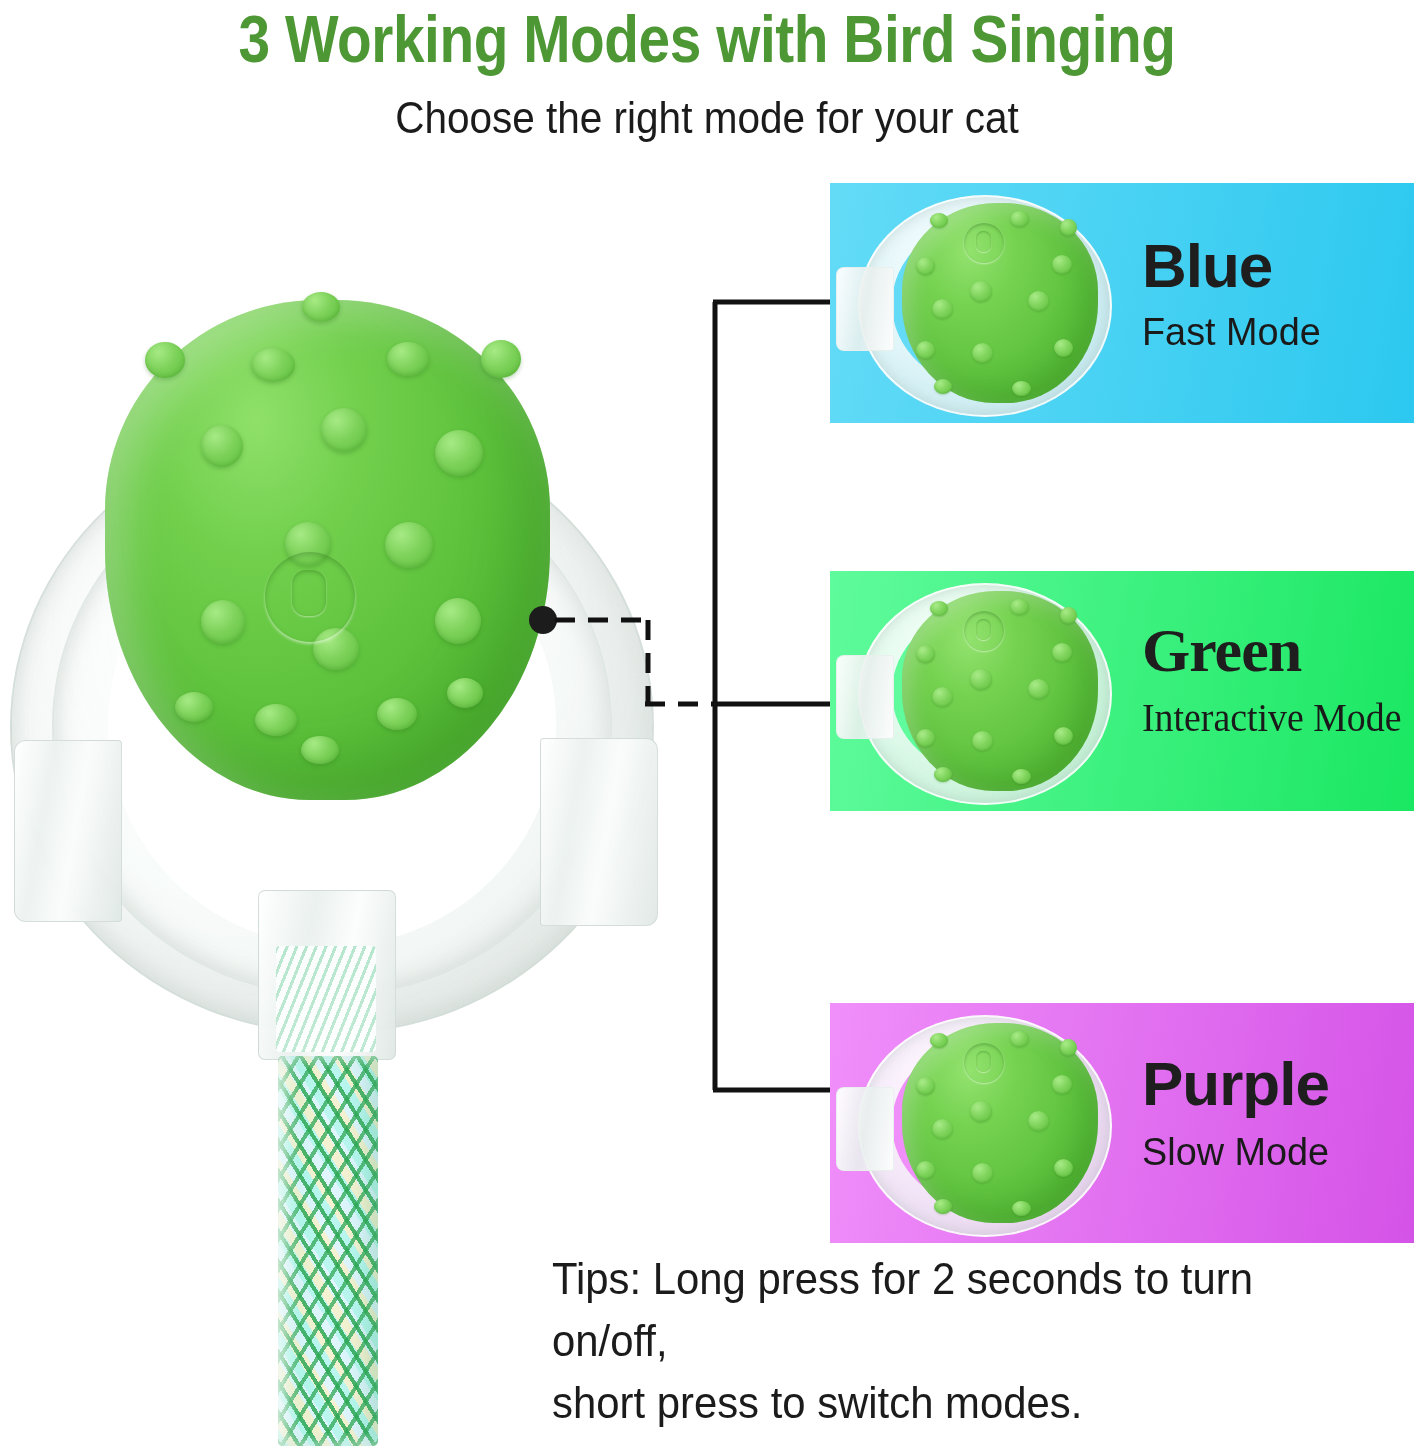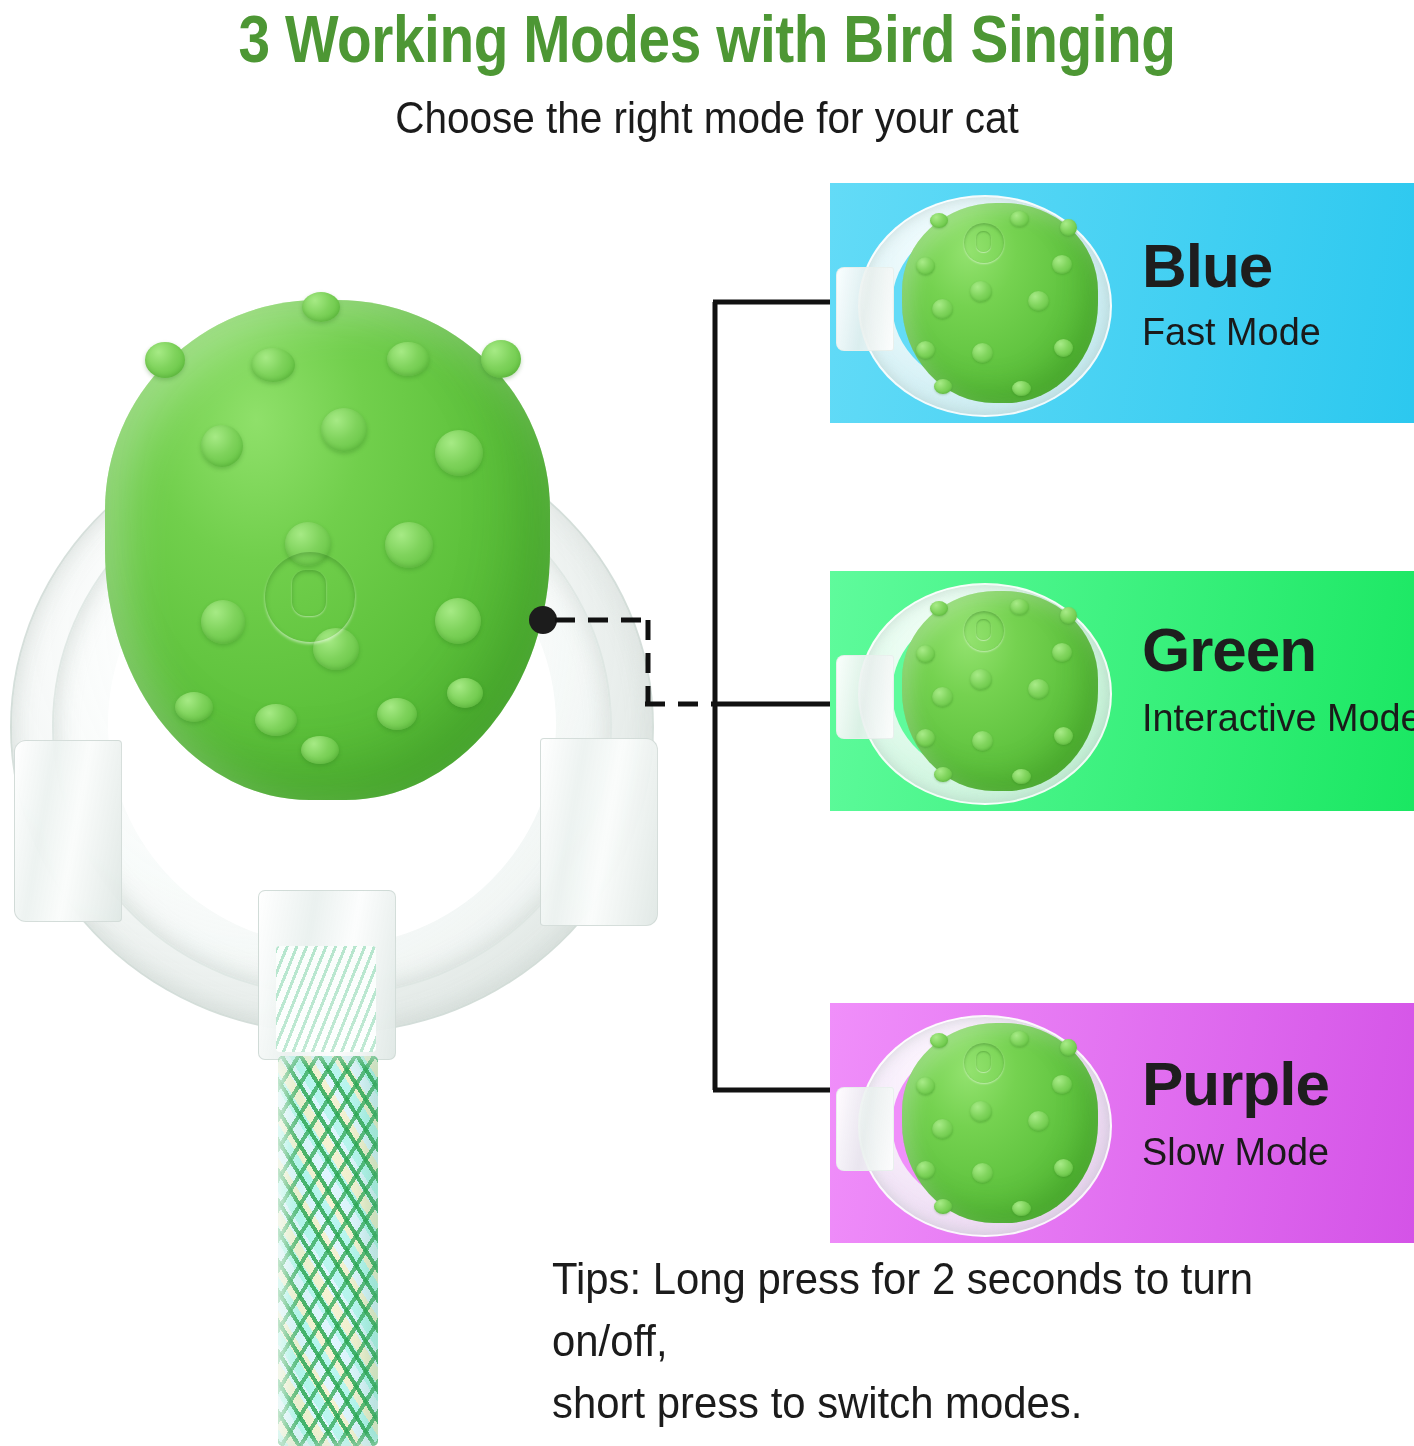--- a/index.html
+++ b/index.html
@@ -183,21 +183,21 @@
       <div class="tbump" style="left:110px;top:178px;width:19px;height:15px;"></div>
       <div class="tlogo"></div>
     </div>
   </div>
   <div class="panel-text">
     <div class="panel-name" id="blue-name">Blue</div>
     <div class="panel-mode" id="blue-mode">Fast Mode</div>
   </div>
 </div>
 
-<div class="panel" id="panel-green" style="background: linear-gradient(100deg, rgb(95, 251, 156) 0%, rgb(26, 231, 98) 100%);">
+<div class="panel" id="panel-green" style="background: linear-gradient(100deg, rgb(95, 251, 156) 0%, rgb(26, 231, 98) 100%); font-family: Liberation Serif, serif;">
   <div class="panel-thumb">
     <div class="thumb-wing"></div>
     <div class="thumb-hole" style="background:#5ffb9c;"></div>
     <div class="thumb-clip"></div>
     <div class="thumb-ball">
       <div class="tbump" style="left:28px;top:10px;width:18px;height:15px;"></div>
       <div class="tbump" style="left:108px;top:8px;width:19px;height:16px;"></div>
       <div class="tbump" style="left:158px;top:16px;width:17px;height:17px;"></div>
       <div class="tbump" style="left:14px;top:54px;width:19px;height:18px;"></div>
       <div class="tbump" style="left:150px;top:52px;width:20px;height:19px;"></div>

